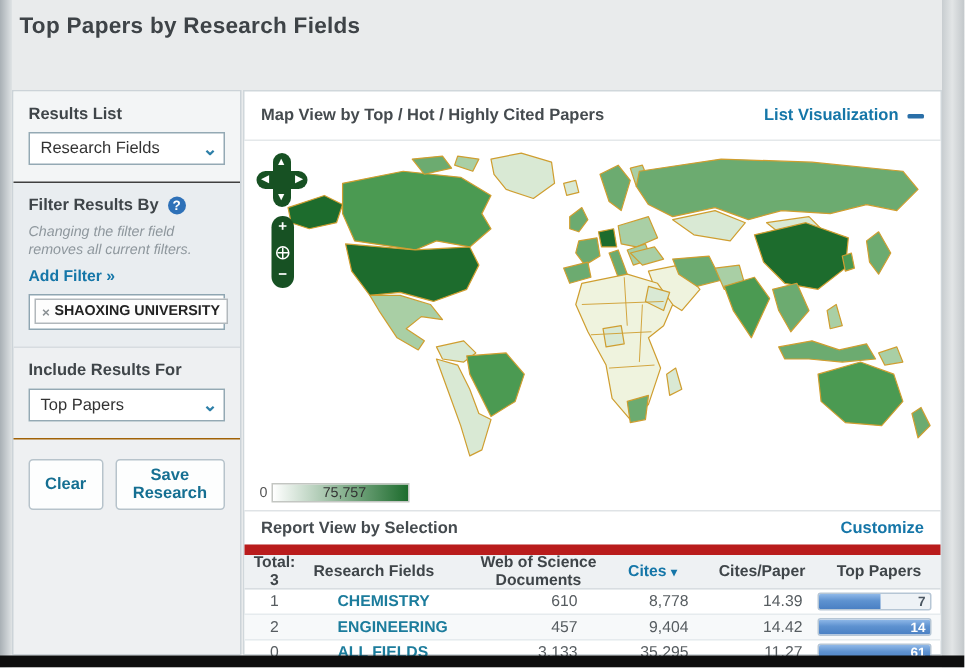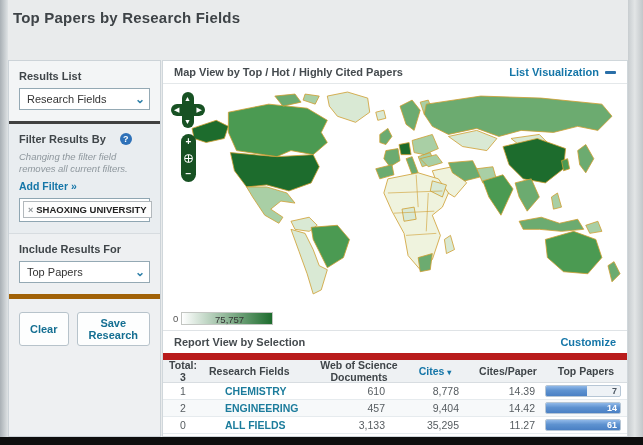--- a/index.html
+++ b/index.html
@@ -11,25 +11,25 @@
   .right-scroll { position:absolute; right:0; top:0; width:15px; height:445px;
     background:linear-gradient(to right,#c8cdd0,#e2e5e6 45%,#c2c7ca); z-index:5; }
   .bottom-bar { position:absolute; left:0; bottom:0; width:643px; height:8px; background:#0e0e0e; z-index:6; }
 
   .page-title { position:absolute; left:13px; top:9px; font-size:15px; font-weight:bold; color:#3e4347; letter-spacing:.2px; }
 
   
   .sidebar { position:absolute; left:8px; top:60px; width:153px; height:377px;
     background:#eef0f2; border:1px solid #ccd3d8; }
   .sb-section { padding:9px 10px 11px 10px; }
-  .sb-results { background:#f3f5f6; border-bottom:3px solid #404040; }
+  .sb-results { background:#f3f5f6; border-bottom:1px solid #404040; }
   .sb-filter { border-bottom:1px solid #d7dce0; background:#e9edf0; }
-  .sb-include { border-bottom:5px solid #a16207; }
+  .sb-include { border-bottom:1px solid #a16207; }
   .sb-label { font-size:11px; font-weight:bold; color:#3f4549; }
-  .sb-label-row { display:flex; align-items:center; gap:14px; }
+  .sb-label-row { display:flex; align-items:center; gap:6px; }
   .help-icon { width:12px; height:12px; border-radius:50%; background:#2e71b8; color:#fff;
     font-size:9px; font-weight:bold; display:inline-flex; align-items:center; justify-content:center; }
   .select { margin-top:6px; height:22px; background:#fff; border:1px solid #94a9b4;
     display:flex; align-items:center; justify-content:space-between; padding:0 4px 0 7px;
     font-size:11px; color:#333; cursor:pointer; }
   .select .chev { color:#2d7fa8; font-weight:bold; font-size:12px; line-height:10px; }
   .sb-note { margin-top:6px; font-size:9.5px; font-style:italic; color:#8e979d; line-height:1.25; }
   .add-filter { display:inline-block; margin-top:5px; font-size:10.5px; font-weight:bold; color:#1576a8; cursor:pointer; }
   .filter-input { margin-top:4px; height:24px; background:#fff; border:1px solid #8fa6b2;
     display:flex; align-items:center; padding:0 3px; }
@@ -37,21 +37,21 @@
     background:#fdfdfd; padding:2px 4px; font-size:9.5px; font-weight:bold; color:#222; white-space:nowrap; }
   .tag-x { color:#8a9094; font-weight:bold; font-size:9px; cursor:pointer; }
   .caret { width:1px; height:14px; background:#444; margin-left:3px; }
   .sb-buttons { padding:13px 10px; display:flex; gap:8px; }
   .btn { background:#fdfefe; border:1px solid #b7c3cb; border-radius:3px; padding:4px 10px;
     font-size:11px; font-weight:bold; color:#156f92; cursor:pointer; font-family:inherit; }
 
   
   .main { position:absolute; left:162px; top:60px; width:466px; height:377px;
     background:#fff; border:1px solid #d0d7db; }
-  .map-header { height:23px; display:flex; align-items:center; justify-content:space-between;
+  .map-header { height:33px; display:flex; align-items:center; justify-content:space-between;
     padding:0 11px; border-bottom:1px solid #e4e8ea; }
   .map-title { font-size:11px; font-weight:bold; color:#454b4f; }
   .hide-link { display:flex; align-items:center; gap:6px; font-size:11px; font-weight:bold; color:#1576a8; cursor:pointer; }
   .minus-icon { display:inline-block; width:11px; height:3px; background:#2a6fa8; border-radius:1px; }
 
   .map-area { position:relative; height:246px; background:#fff; }
   .world { position:absolute; left:14px; top:4px; width:446px; height:212px; }
 
   .map-controls { position:absolute; left:8px; top:8px; width:36px; z-index:2; }
   .pan { position:relative; width:34px; height:36px; }

